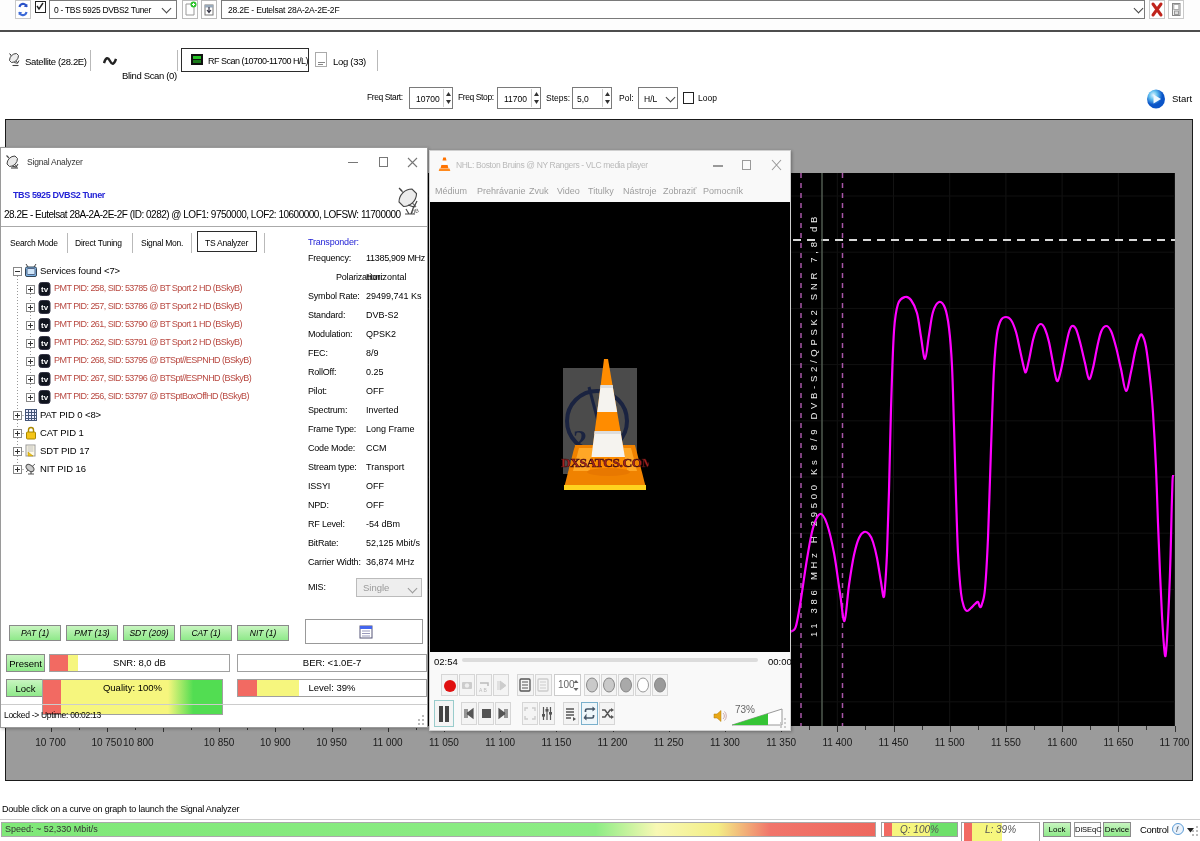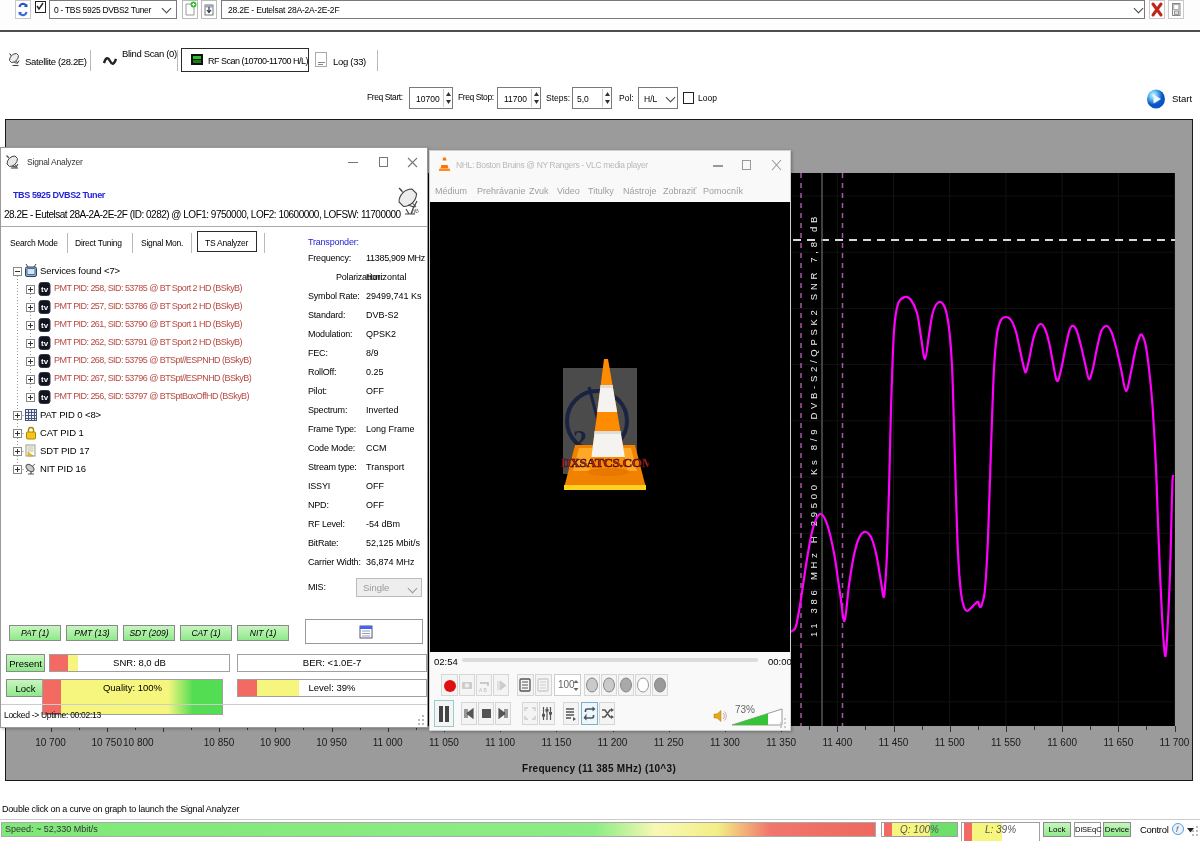--- a/index.html
+++ b/index.html
@@ -73,21 +73,21 @@
       <path d="M4.5 13.5 h6" stroke="#444" stroke-width="1.1"></path>
     </svg>
 </div>
 <span class="a" style="left:25px;top:56px;font-size:9.5px;letter-spacing:-0.35px">Satellite (28.2E)</span>
 <div class="a" style="left:90px;top:50px;width:1px;height:21px;background:#b9b9b9"></div>
 <div class="a" style="left:103px;top:55px;width:14px;height:12px">
  <svg width="14" height="12" viewBox="0 0 14 12">
       <path d="M1 8 C3 2 5 2 7 6 C9 10 11 10 13 4" fill="none" stroke="#222" stroke-width="2.4"></path>
     </svg>
 </div>
-<span class="a" style="left:122px;top:48px;font-size:9.5px;letter-spacing:-0.35px">Blind Scan (0)</span>
+<span class="a" style="left:122px;top:70px;font-size:9.5px;letter-spacing:-0.35px">Blind Scan (0)</span>
 <div class="a" style="left:177px;top:50px;width:1px;height:21px;background:#b9b9b9"></div>
 <div class="a" style="left:181px;top:48px;width:128px;height:24px;border:1px solid #2b2b2b;background:#fff"></div>
 <div class="a" style="left:191px;top:54px;width:12px;height:11px;background:#111">
  <div class="a" style="left:2px;top:2px;width:8px;height:3px;background:#27c427"></div>
  <div class="a" style="left:2px;top:6px;width:8px;height:3px;background:#1a7a1a"></div>
 </div>
 <span class="a" style="left:208px;top:56px;font-size:9px;letter-spacing:-0.5px">RF Scan (10700-11700 H/L)</span>
 <div class="a" style="left:315px;top:52px;width:12px;height:15px;border:1px solid #aaa;background:#fff">
     <div class="a" style="left:2px;top:9px;width:7px;height:1px;background:#888"></div>
     <div class="a" style="left:2px;top:11px;width:5px;height:1px;background:#888"></div>
@@ -250,21 +250,20 @@
       <div class="a" style="left:690.9px;top:11px;width:56px;text-align:center;font-size:10px;color:#1a1a1a">11 300</div>
       <div class="a" style="left:747.1px;top:11px;width:56px;text-align:center;font-size:10px;color:#1a1a1a">11 350</div>
       <div class="a" style="left:803.3px;top:11px;width:56px;text-align:center;font-size:10px;color:#1a1a1a">11 400</div>
       <div class="a" style="left:859.5px;top:11px;width:56px;text-align:center;font-size:10px;color:#1a1a1a">11 450</div>
       <div class="a" style="left:915.7px;top:11px;width:56px;text-align:center;font-size:10px;color:#1a1a1a">11 500</div>
       <div class="a" style="left:971.9px;top:11px;width:56px;text-align:center;font-size:10px;color:#1a1a1a">11 550</div>
       <div class="a" style="left:1028.1px;top:11px;width:56px;text-align:center;font-size:10px;color:#1a1a1a">11 600</div>
       <div class="a" style="left:1084.3px;top:11px;width:56px;text-align:center;font-size:10px;color:#1a1a1a">11 650</div>
       <div class="a" style="left:1140.5px;top:11px;width:56px;text-align:center;font-size:10px;color:#1a1a1a">11 700</div>
     </div>
- <div class="a" style="left:0;top:643px;width:1186px;text-align:center;font-weight:bold;font-size:10px;letter-spacing:0.3px;color:#111">Frequency (11 385 MHz) (10^3)</div>
 </div>
 
 <div class="a" style="left:0px;top:147px;width:428px;height:581px;background:#fff;border:1px solid #9a9a9a;box-shadow:1px 1px 3px rgba(0,0,0,.25)">
 
  <div class="a" style="left:4px;top:6px;width:18px;height:18px">
   <svg width="16" height="16" viewBox="0 0 16 16">
         <path d="M2.5 2.5 L12 13" stroke="#555" stroke-width="1"></path>
         <path d="M2 10 A 8 8 0 0 1 10 2 L12.5 4.5 A 8 8 0 0 1 4.5 12.5 Z" fill="#e9e9e9" stroke="#444" stroke-width="1"></path>
         <path d="M3.5 3.5 l-2 -2 M13 10 l-2 3 -4 -1" stroke="#444" stroke-width="1.1" fill="none"></path>
         <path d="M6 14 h7" stroke="#444" stroke-width="1.1"></path>

